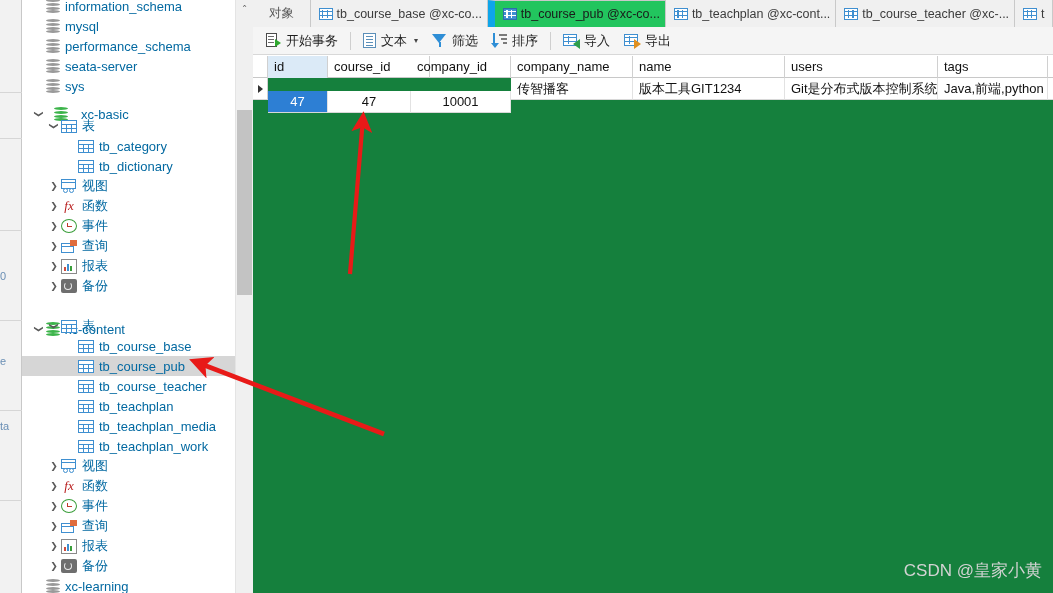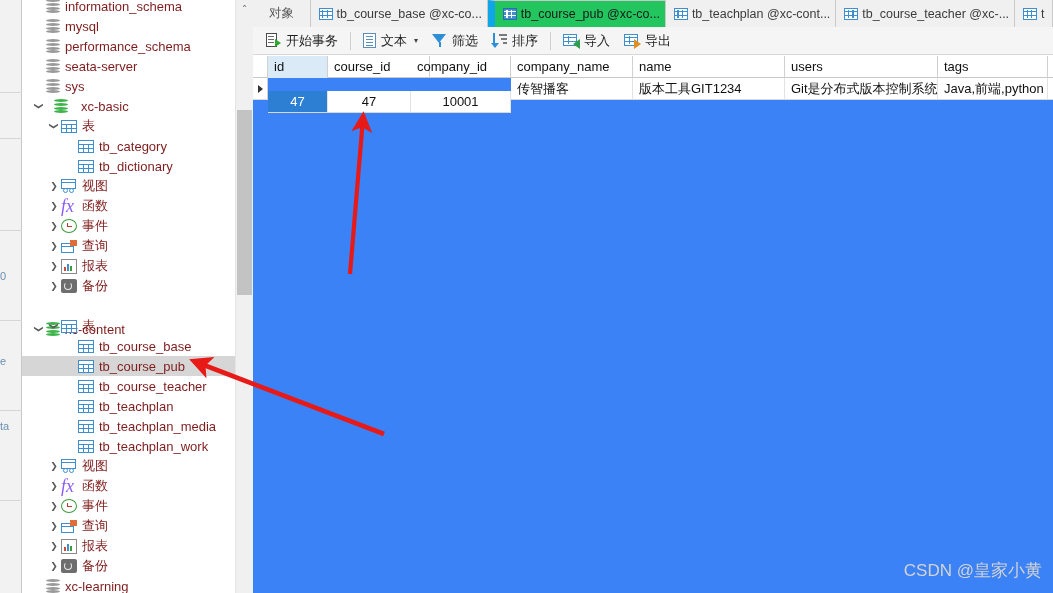--- a/index.html
+++ b/index.html
@@ -27,21 +27,21 @@
   }
   .tree-row {
     position:absolute; left:0; width:214px; height:20px;
     display:flex; align-items:center; white-space:nowrap;
   }
   .tree-row.selected { background:#d6d6d6; }
   .tree-row .twisty {
     width:14px; min-width:14px; height:20px; display:flex; align-items:center; justify-content:center;
     color:#5a5a5a; font-size:9px; line-height:1;
   }
-  .tree-row .tlabel { font-size:13px; color:#7f1d1d; padding-left:5px; letter-spacing:0; }
+  .tree-row .tlabel { font-size:13px; color:#0369a1; padding-left:5px; letter-spacing:0; }
 
   
   .ico { width:16px; min-width:16px; height:16px; position:relative; display:inline-block; }
 
   
   .ico-db { width:14px; min-width:14px; height:15px; }
   .ico-db i { position:absolute; left:0; width:14px; height:3px; border-radius:50%; background:#9a9a9a; }
   .ico-db i:nth-child(1){ top:0; } .ico-db i:nth-child(2){ top:4px; }
   .ico-db i:nth-child(3){ top:8px; } .ico-db i:nth-child(4){ top:11px; }
   .ico-db.green i { background:#3cb44a; }
@@ -54,21 +54,21 @@
   .ico-grid .v2 { position:absolute; left:9px; top:3px; width:1.3px; height:8px; background:#3f8fd0; }
 
   
   .ico-view { width:16px; height:14px; }
   .ico-view .g { position:absolute; left:0; top:0; width:15px; height:10px; border:1.6px solid #3f8fd0; background:#fff; }
   .ico-view .g::before{content:"";position:absolute;left:0;top:2px;width:100%;height:1.2px;background:#3f8fd0;}
   .ico-view .o1,.ico-view .o2 { position:absolute; bottom:0; width:5px;height:5px;border:1.4px solid #3f8fd0;border-radius:50%;background:#fff;}
   .ico-view .o1{left:2px;} .ico-view .o2{left:8px;}
 
   
-  .ico-fx { width:16px; height:14px; color:#8b5cf6; font-style:italic; font-family:"Liberation Serif", serif; font-size:18px; line-height:14px; }
+  .ico-fx { width:16px; height:14px; color:#b91c1c; font-style:italic; font-family:"Liberation Serif", serif; font-size:13px; line-height:14px; text-align:center; }
 
   
   .ico-clock { width:14px;height:14px;border:1.7px solid #3a9e3a;border-radius:50%;background:#fff; }
   .ico-clock .h { position:absolute; left:5px; top:2.5px; width:1.4px; height:4.5px; background:#c0392b; }
   .ico-clock .m { position:absolute; left:5.5px; top:6px; width:4px; height:1.4px; background:#c0392b; }
 
   
   .ico-query { width:15px; height:13px; }
   .ico-query .gg { position:absolute; left:0; bottom:0; width:13px; height:10px; border:1.5px solid #3f8fd0; background:#fff;}
   .ico-query .gg::before{content:"";position:absolute;left:0;top:2px;width:100%;height:1.2px;background:#3f8fd0;}
@@ -144,21 +144,21 @@
   .i-io { width:16px;height:14px;position:relative; }
   .i-io .gd { position:absolute; left:0; top:0; width:14px; height:12px; border:1.5px solid #3f8fd0; background:#fff; }
   .i-io .gd::before{content:"";position:absolute;left:0;top:2.4px;width:100%;height:1.2px;background:#3f8fd0;}
   .i-io .gd::after{content:"";position:absolute;left:0;top:6.2px;width:100%;height:1.2px;background:#3f8fd0;}
   .i-io .gv{position:absolute;left:4.5px;top:2.4px;width:1.2px;height:8px;background:#3f8fd0;}
   .i-io .arr { position:absolute; right:-1px; bottom:-1px; width:0;height:0;border-top:5px solid transparent;border-bottom:5px solid transparent; }
   .i-io.in .arr { border-right:7px solid #2e9e4a; }
   .i-io.out .arr { border-left:7px solid #e09020; }
 
   
-  .grid { position:absolute; left:0; top:56px; right:0; bottom:0; background:#3b82f6; }
+  .grid { position:absolute; left:0; top:56px; right:0; bottom:0; background:#15803d; }
   .grid-head { position:absolute; left:0; top:0; right:0; height:22px; background:#fff; border-bottom:1px solid #c8c8c8; }
   .hcell {
     position:absolute; top:0; height:22px; line-height:22px;
     font-size:13px; color:#111; padding-left:6px;
     border-right:1px solid #d0d0d0; white-space:nowrap; overflow:hidden;
   }
   .hcell.sel { background:#dbeaf7; }
   .hcell.rowhdr { border-right:1px solid #d0d0d0; }
   .grid-row { position:absolute; left:0; top:22px; right:0; height:22px; }
   .dcell {
@@ -239,21 +239,21 @@
       <div class="tree-row" style="top: 76px;">
         <span class="twisty" style="margin-left: 10px;"></span>
         <span class="ico ico-db">
           <i></i>
           <i></i>
           <i></i>
           <i></i>
         </span>
         <span class="tlabel">sys</span>
       </div>
-      <div class="tree-row" style="top: 96px; gap: 8px;">
+      <div class="tree-row" style="top: 104px; gap: 8px;">
         <span class="twisty" style="margin-left: 10px; transform: rotate(90deg);">❯</span>
         <span class="ico ico-db green">
           <i></i>
           <i></i>
           <i></i>
           <i></i>
         </span>
         <span class="tlabel">xc-basic</span>
       </div>
       <div class="tree-row" style="top: 116px;">

